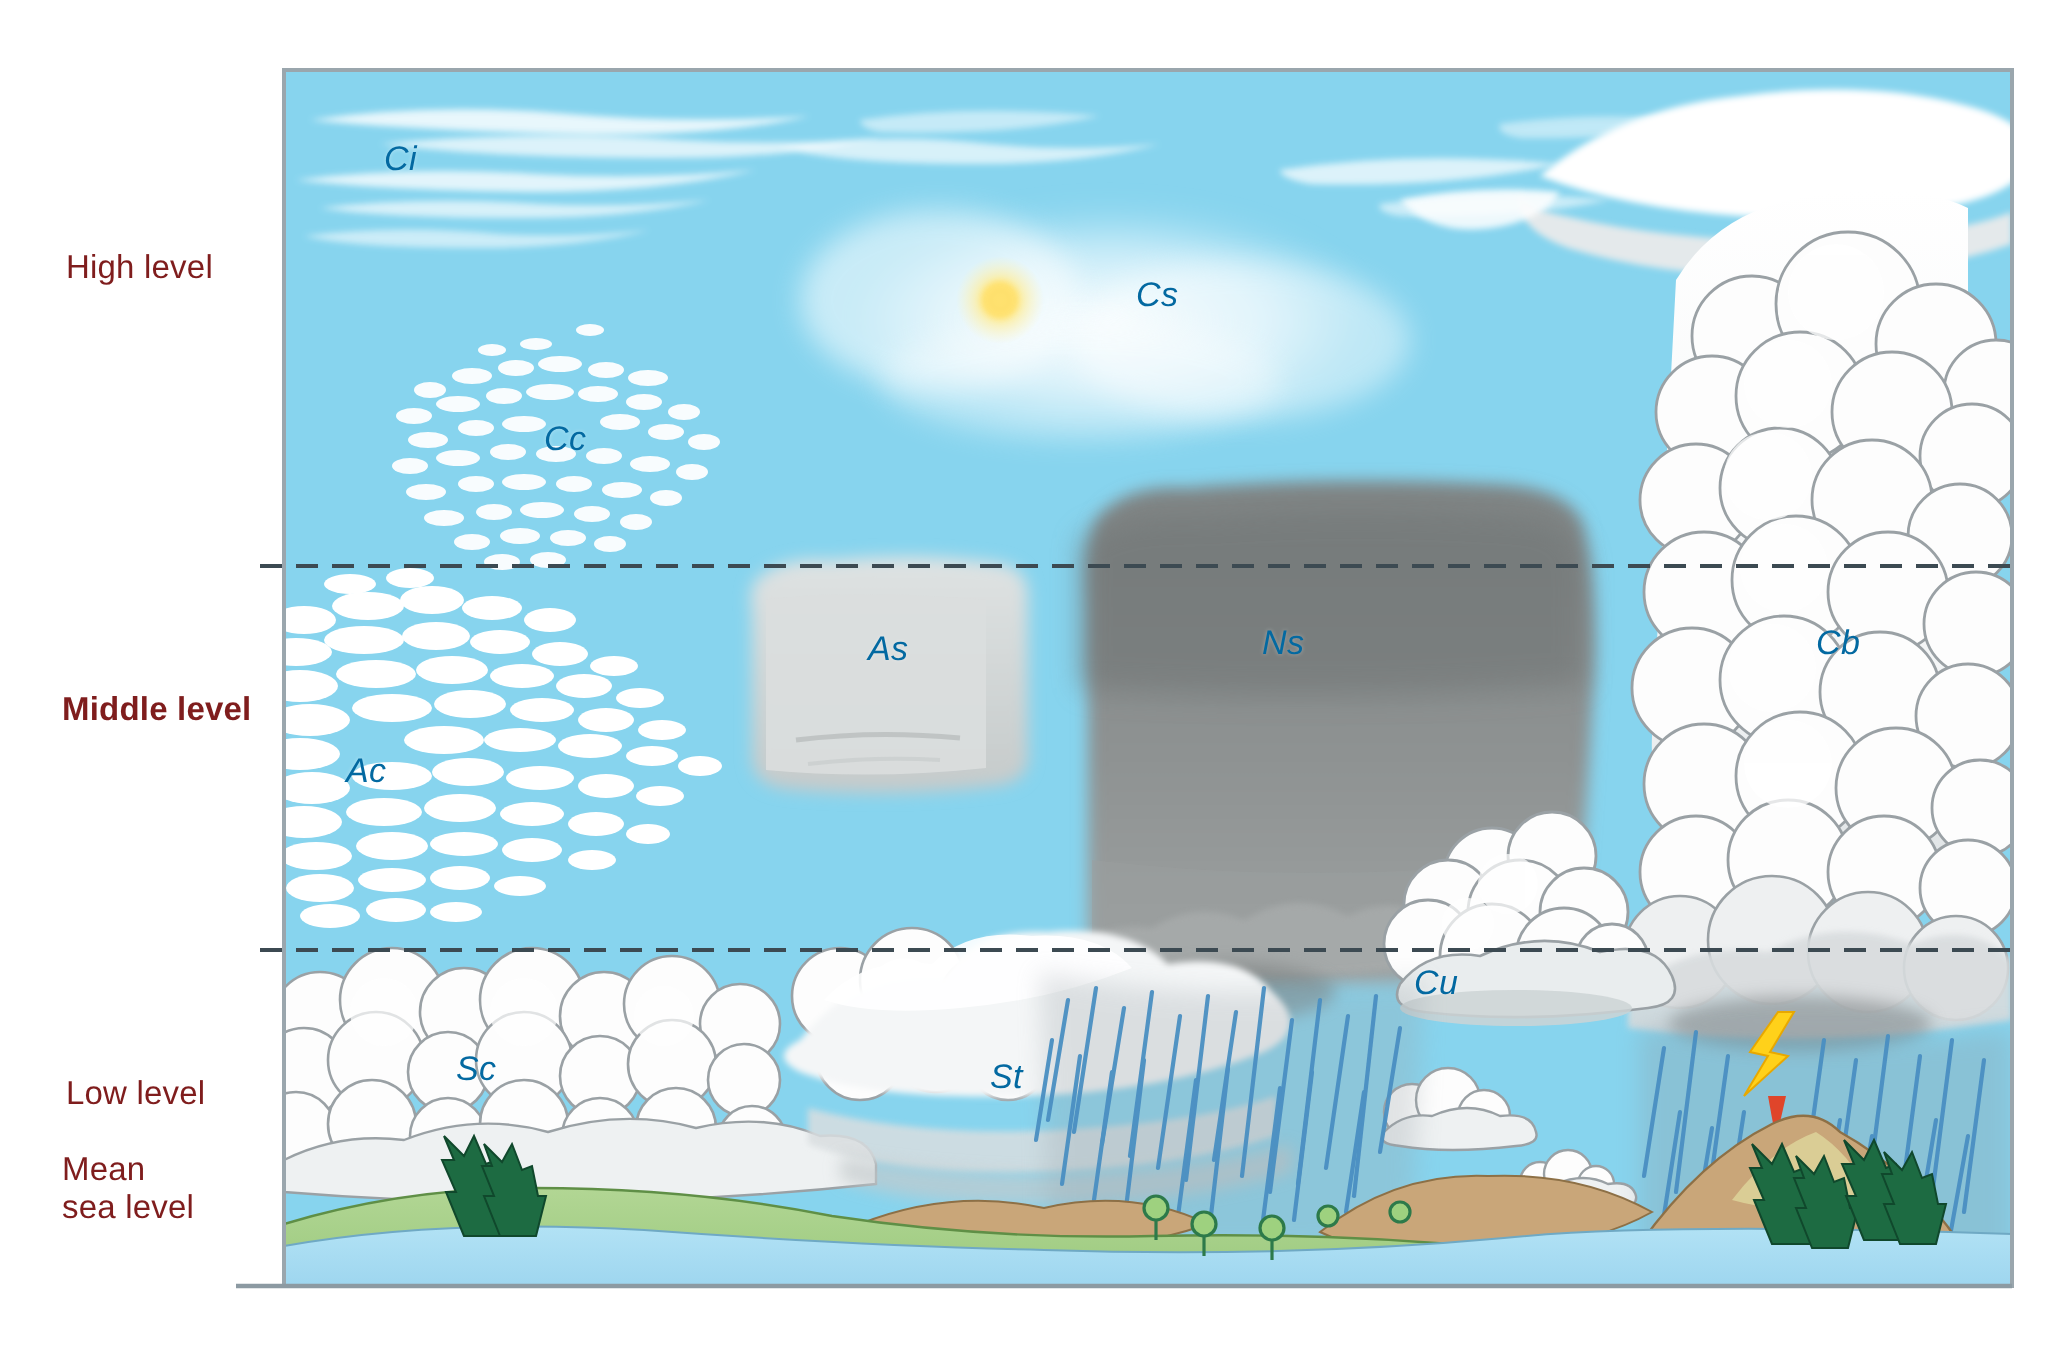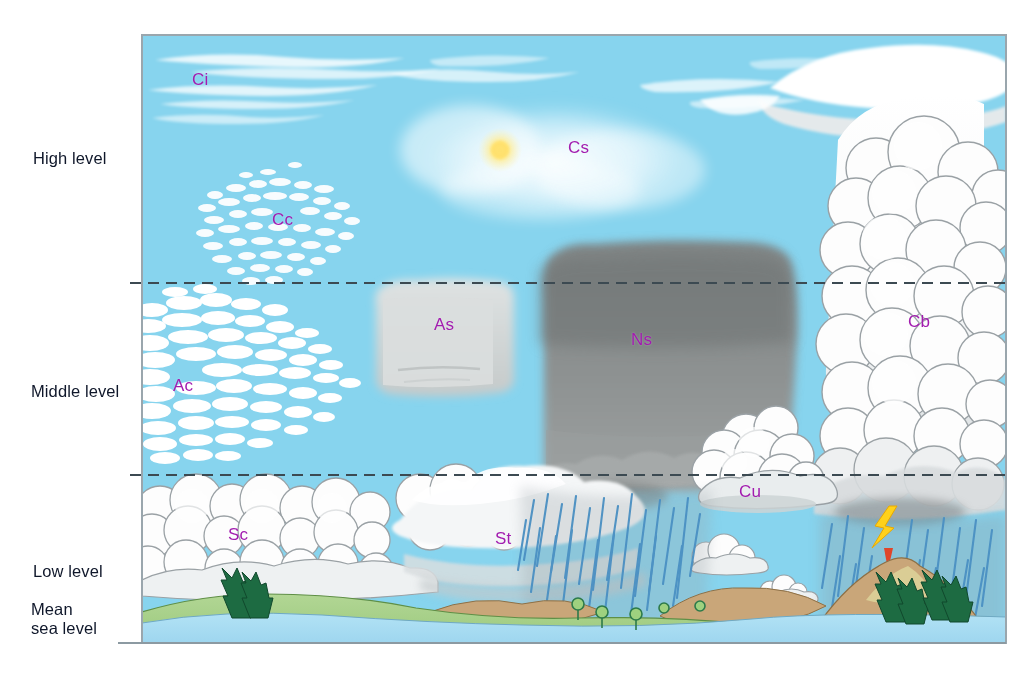--- a/index.html
+++ b/index.html
@@ -6,46 +6,46 @@
   body{
     width:1024px;height:683px;
     background:#ffffff;
     font-family:"Liberation Sans", sans-serif;
     overflow:hidden;
     position:relative;
   }
   #stage{position:absolute;left:0;top:0;width:1024px;height:683px;}
   .axis-label{
     position:absolute;
-    color:#0f172a;
+    color:#7f1d1d;
     font-size:16.5px;
     font-family:"Liberation Sans", sans-serif;
     white-space:pre-line;
     line-height:19px;
     letter-spacing:0.1px;
-    margin-top:24px;
   }
   .cloud-label{
     position:absolute;
-    color:#a21caf;
+    color:#0369a1;
     font-size:17px;
     font-weight:400;
     font-family:"Liberation Sans", sans-serif;
     letter-spacing:0.2px;
     text-shadow:0 0 2px rgba(255,255,255,.35);
+    font-style:italic;
   }
   svg{display:block;}
 </style>
 </head>
 <body>
 
 <div id="stage">
 
   <div class="axis-label" style="left:33px;top:125px;">High level</div>
-  <div class="axis-label" style="left:31px;top:358px;">Middle level</div>
+  <div class="axis-label" style="left:31px;top:346px;font-weight:bold;">Middle level</div>
   <div class="axis-label" style="left:33px;top:538px;">Low level</div>
   <div class="axis-label" style="left:31px;top:576px;">Mean
 sea level</div>
 
   <svg width="1024" height="683" viewBox="0 0 1024 683" style="position:absolute;left:0;top:0;">
     <defs>
       <clipPath id="frameClip">
         <rect x="142" y="35" width="864" height="608"></rect>
       </clipPath>
 
@@ -494,19 +494,19 @@
     <line x1="130" y1="283" x2="1006" y2="283" stroke="#3c4a52" stroke-width="2" stroke-dasharray="11 7"></line>
     <line x1="130" y1="475" x2="1006" y2="475" stroke="#3c4a52" stroke-width="2" stroke-dasharray="11 7"></line>
     <line x1="118" y1="643" x2="1006" y2="643" stroke="#8c9aa2" stroke-width="2.2"></line>
   </svg>
 
   <div class="cloud-label" style="left:192px;top:70px;">Ci</div>
   <div class="cloud-label" style="left:272px;top:210px;text-align:center;">Cc</div>
   <div class="cloud-label" style="left:568px;top:138px;">Cs</div>
   <div class="cloud-label" style="left:434px;top:315px;">As</div>
   <div class="cloud-label" style="left:173px;top:376px;">Ac</div>
-  <div class="cloud-label" style="left:631px;top:330px;">Ns</div>
+  <div class="cloud-label" style="left:631px;top:312px;">Ns</div>
   <div class="cloud-label" style="left:908px;top:312px;">Cb</div>
-  <div class="cloud-label" style="left:739px;top:482px;">Cu</div>
+  <div class="cloud-label" style="left:707px;top:482px;">Cu</div>
   <div class="cloud-label" style="left:228px;top:525px;">Sc</div>
   <div class="cloud-label" style="left:459px;top:529px;margin-left:36px;">St</div>
 
 </div>
 
 </body></html>

